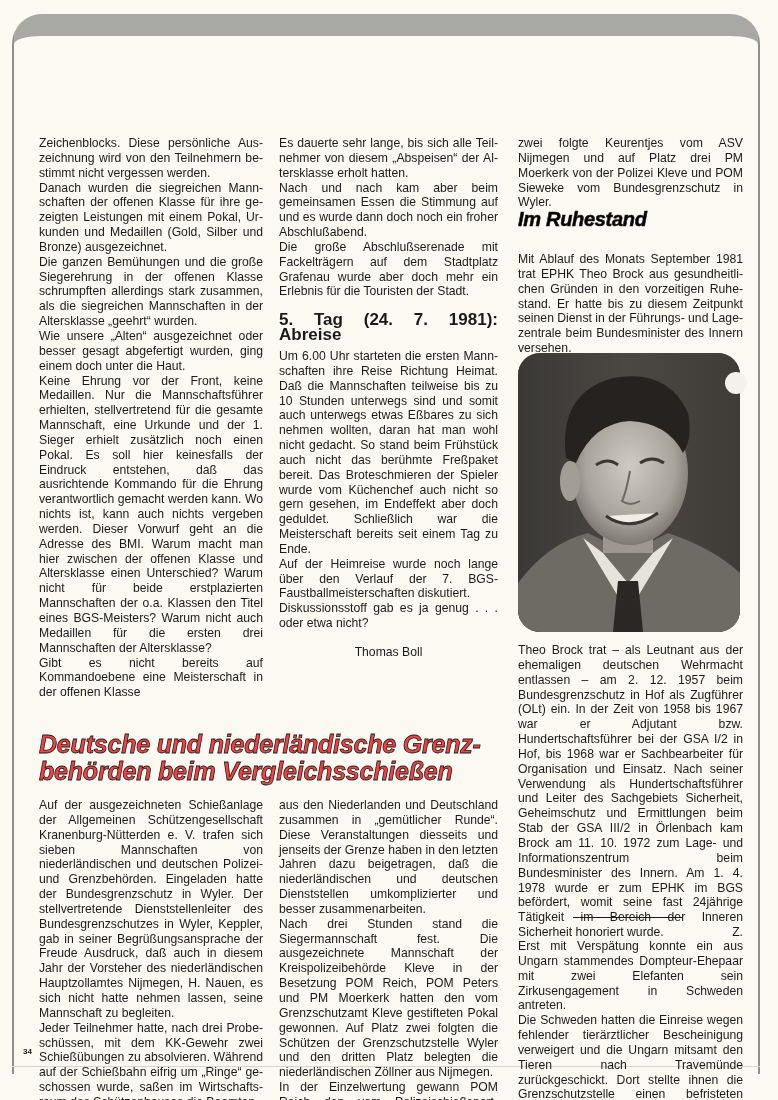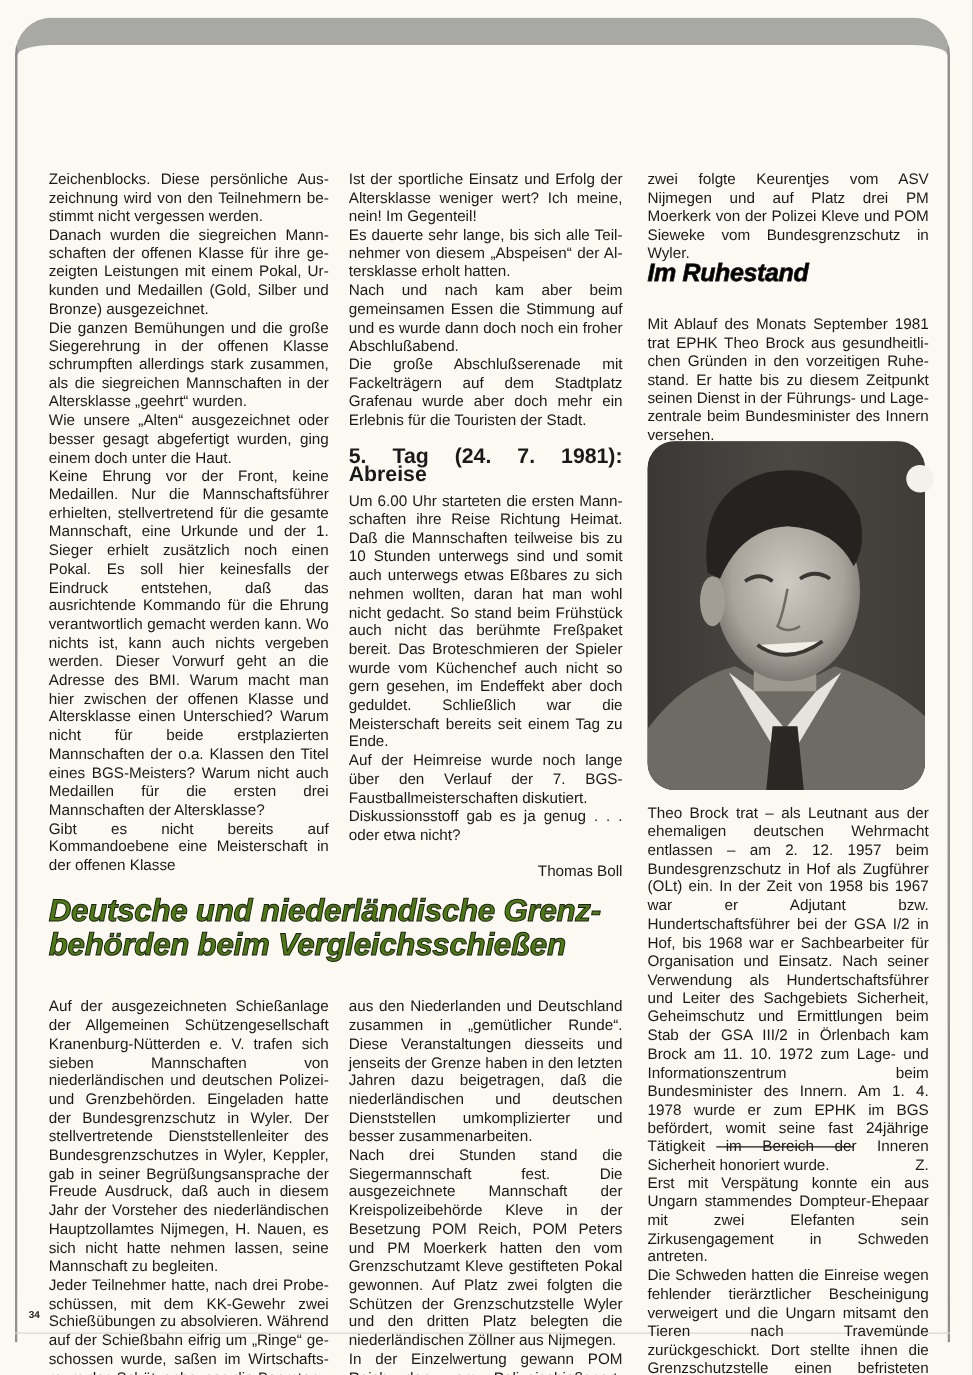--- a/index.html
+++ b/index.html
@@ -27,31 +27,31 @@
     }
     .col p { margin: 0; }
     #col1 { left: 39px; top: 136px; width: 224px; }
     #col2 { left: 279px; top: 136px; width: 219px; }
     #col3 { left: 518px; top: 136px; width: 225px; }
     #col1b { left: 39px; top: 798px; width: 224px; }
     #col2b { left: 279px; top: 798px; width: 219px; }
     #col3b { left: 518px; top: 643px; width: 225px; }
     #col3c { left: 518px; top: 939px; width: 225px; }
     .subhead { font-weight: bold; font-size: 17px; margin-top: 14px !important; margin-bottom: 6px !important; }
-    .signature { text-align: right; margin-top: 14px !important; }
+    .signature { text-align: center; margin-top: 14px !important; }
     .h-small {
       position: absolute; left: 518px; top: 208px;
       font-family: "Liberation Sans", sans-serif; font-weight: 900; font-style: italic;
       font-size: 20px; letter-spacing: -0.3px; color: #000000;
       -webkit-text-stroke: 0.6px #1a1a1a;
     }
     .h-big {
-      position: absolute; left: 39px; top: 716px; width: 470px;
+      position: absolute; left: 39px; top: 731px; width: 470px;
       font-family: "Liberation Sans", sans-serif; font-weight: 900; font-style: italic;
-      font-size: 25px; line-height: 27px; letter-spacing: -0.2px; color: #4d7c0f;
+      font-size: 25px; line-height: 27px; letter-spacing: -0.2px; color: #ef4444;
       -webkit-text-stroke: 0.8px #1a1a1a;
     }
     .photo {
       position: absolute; left: 518px; top: 353px; width: 222px; height: 279px;
       border-radius: 22px; overflow: hidden;
       background: linear-gradient(180deg, #3e3b37 0%, #4a4743 60%, #55524d 100%);
     }
     .photo svg { display: block; }
     .punch {
       position: absolute; left: 725px; top: 372px; width: 22px; height: 22px;
@@ -74,21 +74,20 @@
 <div id="col1" class="col">
   <p>Zeichenblocks. Diese persönliche Aus­zeichnung wird von den Teilnehmern be­stimmt nicht vergessen werden.</p>
   <p>Danach wurden die siegreichen Mann­schaften der offenen Klasse für ihre ge­zeigten Leistungen mit einem Pokal, Ur­kunden und Medaillen (Gold, Silber und Bronze) ausgezeichnet.</p>
   <p>Die ganzen Bemühungen und die große Siegerehrung in der offenen Klasse schrumpften allerdings stark zusammen, als die siegreichen Mannschaften in der Altersklasse „geehrt“ wurden.</p>
   <p>Wie unsere „Alten“ ausgezeichnet oder besser gesagt abgefertigt wurden, ging einem doch unter die Haut.</p>
   <p>Keine Ehrung vor der Front, keine Medail­len. Nur die Mannschaftsführer erhielten, stellvertretend für die gesamte Mann­schaft, eine Urkunde und der 1. Sieger erhielt zusätzlich noch einen Pokal. Es soll hier keinesfalls der Eindruck entstehen, daß das ausrichtende Kommando für die Ehrung verantwortlich gemacht werden kann. Wo nichts ist, kann auch nichts ver­geben werden. Dieser Vorwurf geht an die Adresse des BMI. Warum macht man hier zwischen der offenen Klasse und Alters­klasse einen Unterschied? Warum nicht für beide erstplazierten Mannschaften der o.a. Klassen den Titel eines BGS-Mei­sters? Warum nicht auch Medaillen für die ersten drei Mannschaften der Alters­klasse?</p>
   <p>Gibt es nicht bereits auf Kommandoebene eine Meisterschaft in der offenen Klasse</p>
 </div>
 
 <div id="col2" class="col">
-  <p>Ist der sportliche Einsatz und Erfolg der Altersklasse weniger wert? Ich meine, nein! Im Gegenteil!</p>
   <p>Es dauerte sehr lange, bis sich alle Teil­nehmer von diesem „Abspeisen“ der Al­tersklasse erholt hatten.</p>
   <p>Nach und nach kam aber beim gemeinsa­men Essen die Stimmung auf und es wur­de dann doch noch ein froher Abschluß­abend.</p>
   <p>Die große Abschlußserenade mit Fackel­trägern auf dem Stadtplatz Grafenau wur­de aber doch mehr ein Erlebnis für die Touristen der Stadt.</p>
   <p class="subhead">5. Tag (24. 7. 1981): Abreise</p>
   <p>Um 6.00 Uhr starteten die ersten Mann­schaften ihre Reise Richtung Heimat. Daß die Mannschaften teilweise bis zu 10 Stun­den unterwegs sind und somit auch unter­wegs etwas Eßbares zu sich nehmen woll­ten, daran hat man wohl nicht gedacht. So stand beim Frühstück auch nicht das be­rühmte Freßpaket bereit. Das Brote­schmieren der Spieler wurde vom Küchen­chef auch nicht so gern gesehen, im Endef­fekt aber doch geduldet. Schließlich war die Meisterschaft bereits seit einem Tag zu Ende.</p>
   <p>Auf der Heimreise wurde noch lange über den Verlauf der 7. BGS-Faustballmeister­schaften diskutiert.</p>
   <p>Diskussionsstoff gab es ja genug . . . oder etwa nicht?</p>
   <p class="signature">Thomas Boll</p>
 </div>
 

